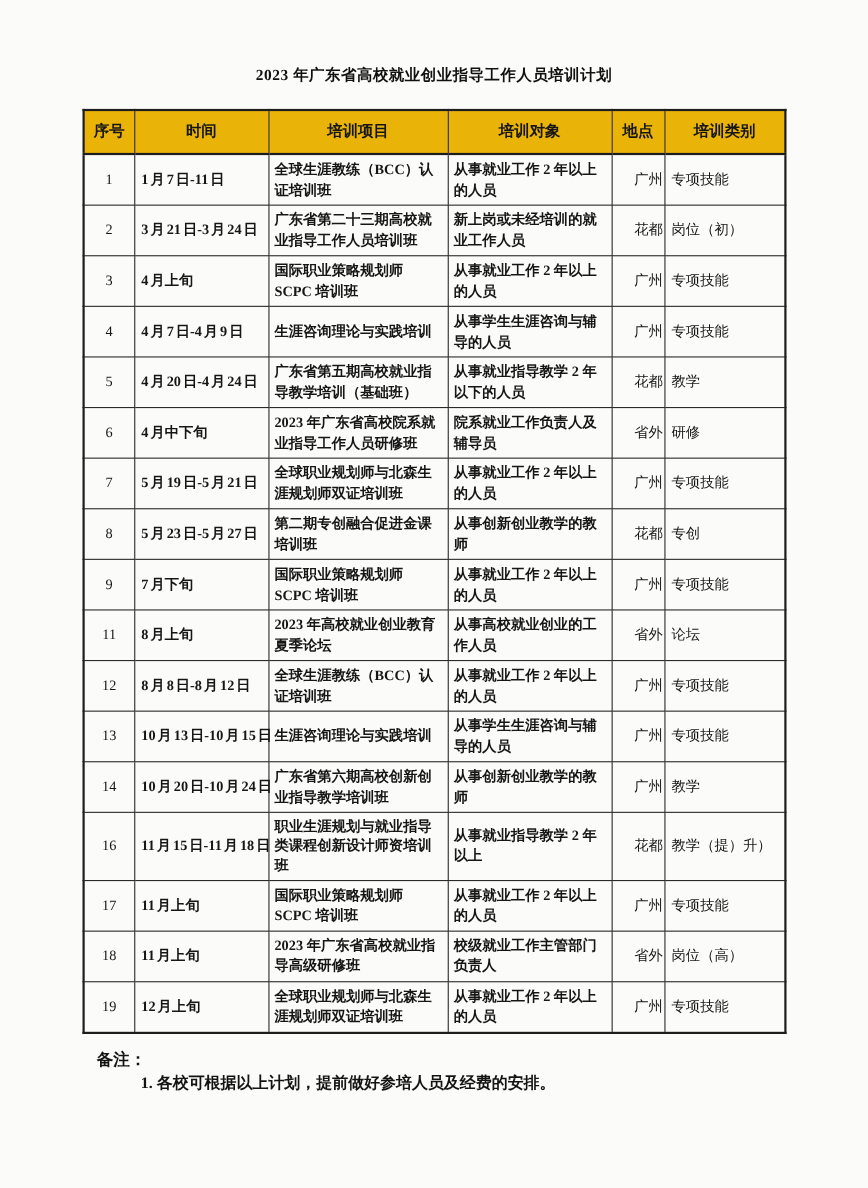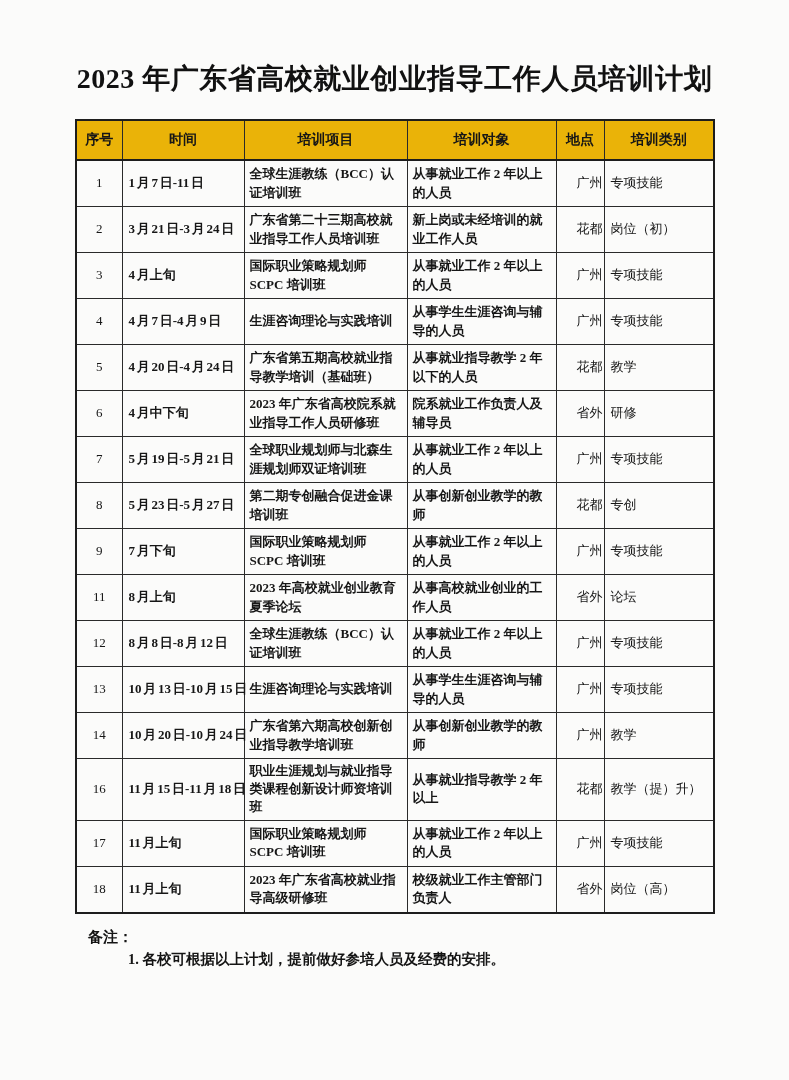--- a/index.html
+++ b/index.html
@@ -11,21 +11,21 @@
     overflow:hidden;
     position:relative;
   }
   .page{
     width:789px;height:1080px;
     position:relative;
   }
   .doc-title{
     margin-top:60px;
     text-align:center;
-    font-size:28px;
+    font-size:14px;
     font-weight:bold;
     letter-spacing:0.5px;
     color:#111;
     font-family:"Liberation Serif", serif;
   }
   table.schedule{
     border-collapse:collapse;
     table-layout:fixed;
     width:638px;
     margin:21px 0 0 75px;
@@ -226,20 +226,28 @@
           <td class="c-category">专项技能</td>
         </tr>
         <tr>
           <td class="c-no">18</td>
           <td class="c-time">11 月上旬</td>
           <td class="c-program">2023 年广东省高校就业指导高级研修班</td>
           <td class="c-audience">校级就业工作主管部门负责人</td>
           <td class="c-location">省外</td>
           <td class="c-category">岗位（高）</td>
         </tr>
+        <tr>
+          <td class="c-no">19</td>
+          <td class="c-time">12 月上旬</td>
+          <td class="c-program">全球职业规划师与北森生涯规划师双证培训班</td>
+          <td class="c-audience">从事就业工作 2 年以上的人员</td>
+          <td class="c-location">广州</td>
+          <td class="c-category">专项技能</td>
+        </tr>
       </tbody>
   </table>
 
   <div class="notes">
     <div class="notes-label">备注：</div>
     <div id="notes-list">
         <div class="note-item">1. 各校可根据以上计划，提前做好参培人员及经费的安排。</div>
       </div>
 
   </div>

